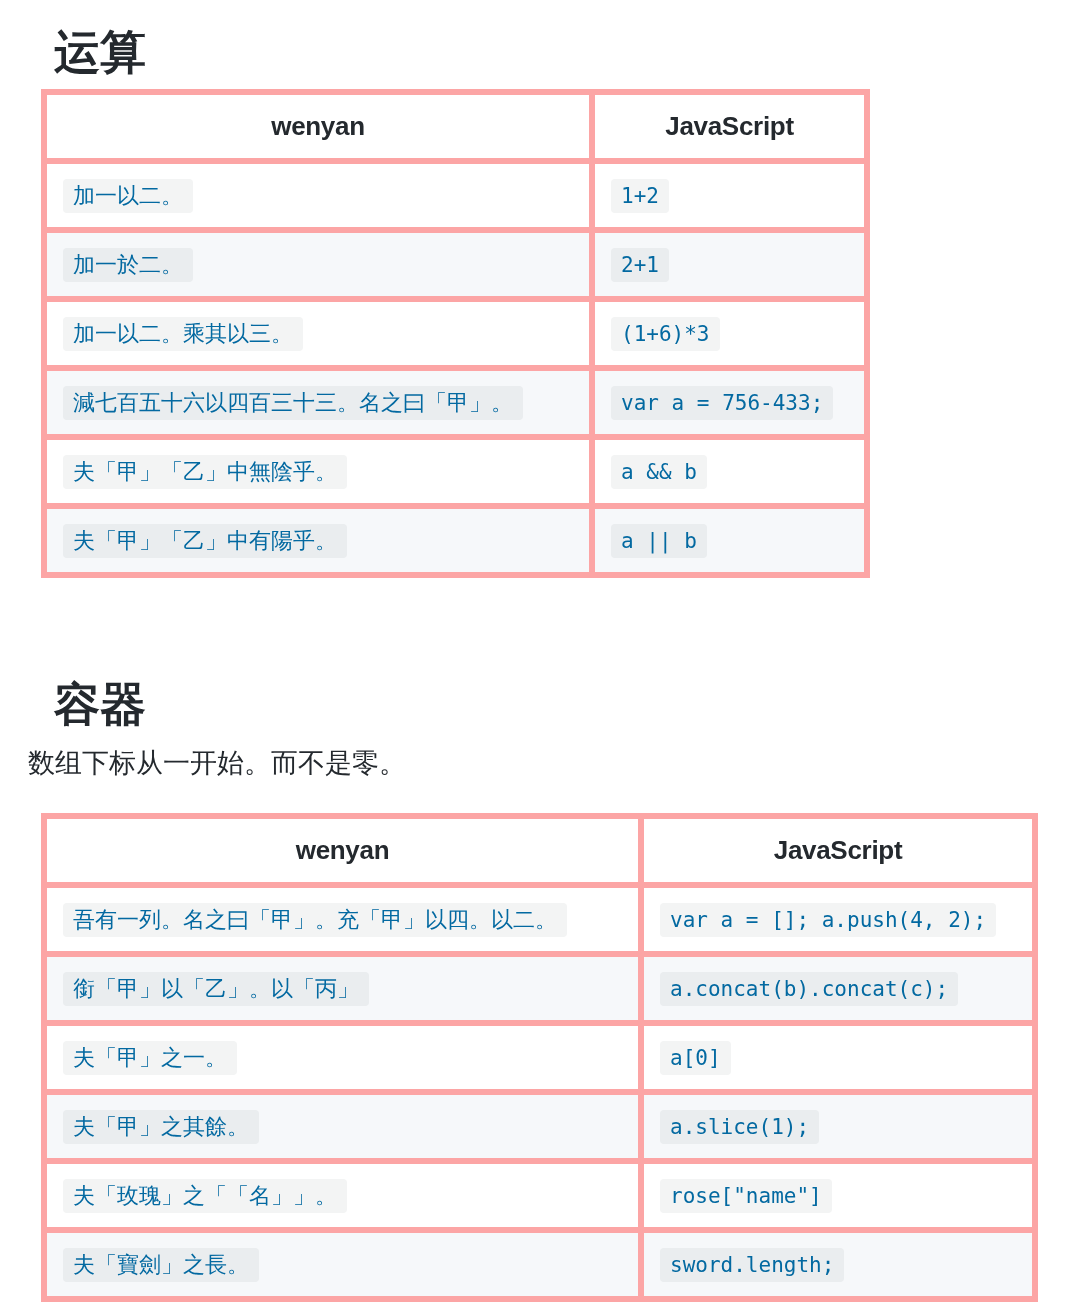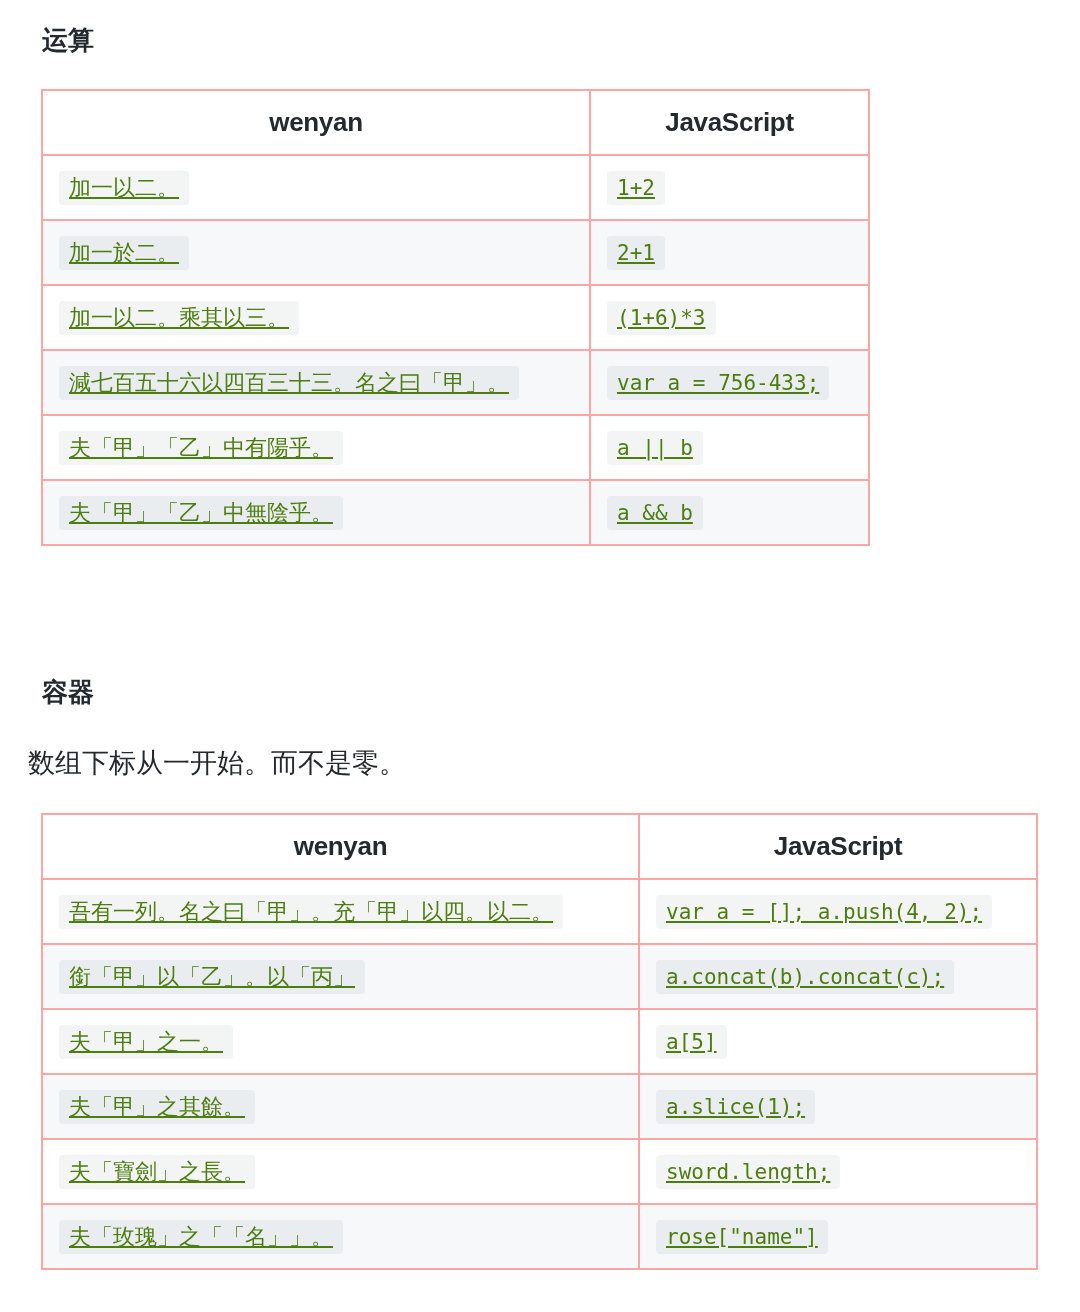--- a/index.html
+++ b/index.html
@@ -2,56 +2,55 @@
 <html><head>
 <meta charset="utf-8">
 <style>
   html, body { margin: 0; padding: 0; background: #ffffff; }
   body {
     width: 1080px; height: 1312px; overflow: hidden; position: relative;
     font-family: "DejaVu Sans", "Liberation Sans", sans-serif;
     color: #24292e;
   }
   h2 {
-    position: absolute; left: 42px; margin: 0;
-    font-size: 26px; font-weight: bold; line-height: 40px;
+    position: absolute; left: 42px; margin: 12px;
+    font-size: 46px; font-weight: bold; line-height: 40px;
     color: #24292e;
   }
   .para {
     position: absolute; left: 28px; margin: 0;
     font-size: 27px; line-height: 34px; color: #24292e;
   }
   table {
     position: absolute; left: 41px;
     border-collapse: collapse;
     border: 2px solid #dfe2e5;
   }
   th, td {
-    border: 2px solid #fca5a5;
+    border: 6px solid #fca5a5;
     padding: 0 16px;
     height: 63px;
     text-align: left;
     vertical-align: middle;
   }
   th {
     font-family: "Liberation Sans", sans-serif;
     font-weight: bold; font-size: 26px; text-align: center;
     color: #24292e; letter-spacing: -0.3px;
   }
   tbody tr:nth-child(even) td { background: #f6f8fa; }
   code {
     display: inline-block;
     background: rgba(27,31,35,0.05);
     border-radius: 4px;
     padding: 3px 10px;
     font-size: 21px; line-height: 28px;
     font-family: "DejaVu Sans Mono", "Liberation Mono", monospace;
-    color: #4d7c0f;
+    color: #0369a1;
     white-space: pre;
-    text-decoration: underline;
   }
   code.wy {
     font-family: "DejaVu Sans", sans-serif;
     font-size: 22px;
   }
   #t1 { top: 89px; width: 829px; }
   #t1 col.c1 { width: 548px; }
   #t2 { top: 813px; width: 997px; }
   #t2 col.c1 { width: 597px; }
 </style>
@@ -82,26 +81,26 @@
     </tr>
     <tr>
       <td><code class="wy">加一以二。乘其以三。</code></td>
       <td><code>(1+6)*3</code></td>
     </tr>
     <tr>
       <td><code class="wy">減七百五十六以四百三十三。名之曰「甲」。</code></td>
       <td><code>var a = 756-433;</code></td>
     </tr>
     <tr>
+      <td><code class="wy">夫「甲」「乙」中無陰乎。</code></td>
+      <td><code>a &amp;&amp; b</code></td>
+    </tr>
+    <tr>
       <td><code class="wy">夫「甲」「乙」中有陽乎。</code></td>
       <td><code>a || b</code></td>
-    </tr>
-    <tr>
-      <td><code class="wy">夫「甲」「乙」中無陰乎。</code></td>
-      <td><code>a &amp;&amp; b</code></td>
     </tr>
   </tbody>
 </table>
 
 <h2 style="top:672px;text-align:center;">容器</h2>
 <p class="para" style="top:746px;">数组下标从一开始。而不是零。</p>
 
 <table id="t2">
   <colgroup>
       <col class="c1">
@@ -117,28 +116,28 @@
     <tr>
       <td><code class="wy">吾有一列。名之曰「甲」。充「甲」以四。以二。</code></td>
       <td><code>var a = []; a.push(4, 2);</code></td>
     </tr>
     <tr>
       <td><code class="wy">銜「甲」以「乙」。以「丙」</code></td>
       <td><code>a.concat(b).concat(c);</code></td>
     </tr>
     <tr>
       <td><code class="wy">夫「甲」之一。</code></td>
-      <td><code>a[5]</code></td>
+      <td><code>a[0]</code></td>
     </tr>
     <tr>
       <td><code class="wy">夫「甲」之其餘。</code></td>
       <td><code>a.slice(1);</code></td>
     </tr>
     <tr>
+      <td><code class="wy">夫「玫瑰」之「「名」」。</code></td>
+      <td><code>rose["name"]</code></td>
+    </tr>
+    <tr>
       <td><code class="wy">夫「寶劍」之長。</code></td>
       <td><code>sword.length;</code></td>
-    </tr>
-    <tr>
-      <td><code class="wy">夫「玫瑰」之「「名」」。</code></td>
-      <td><code>rose["name"]</code></td>
     </tr>
   </tbody>
 </table>
 
 </body></html>

